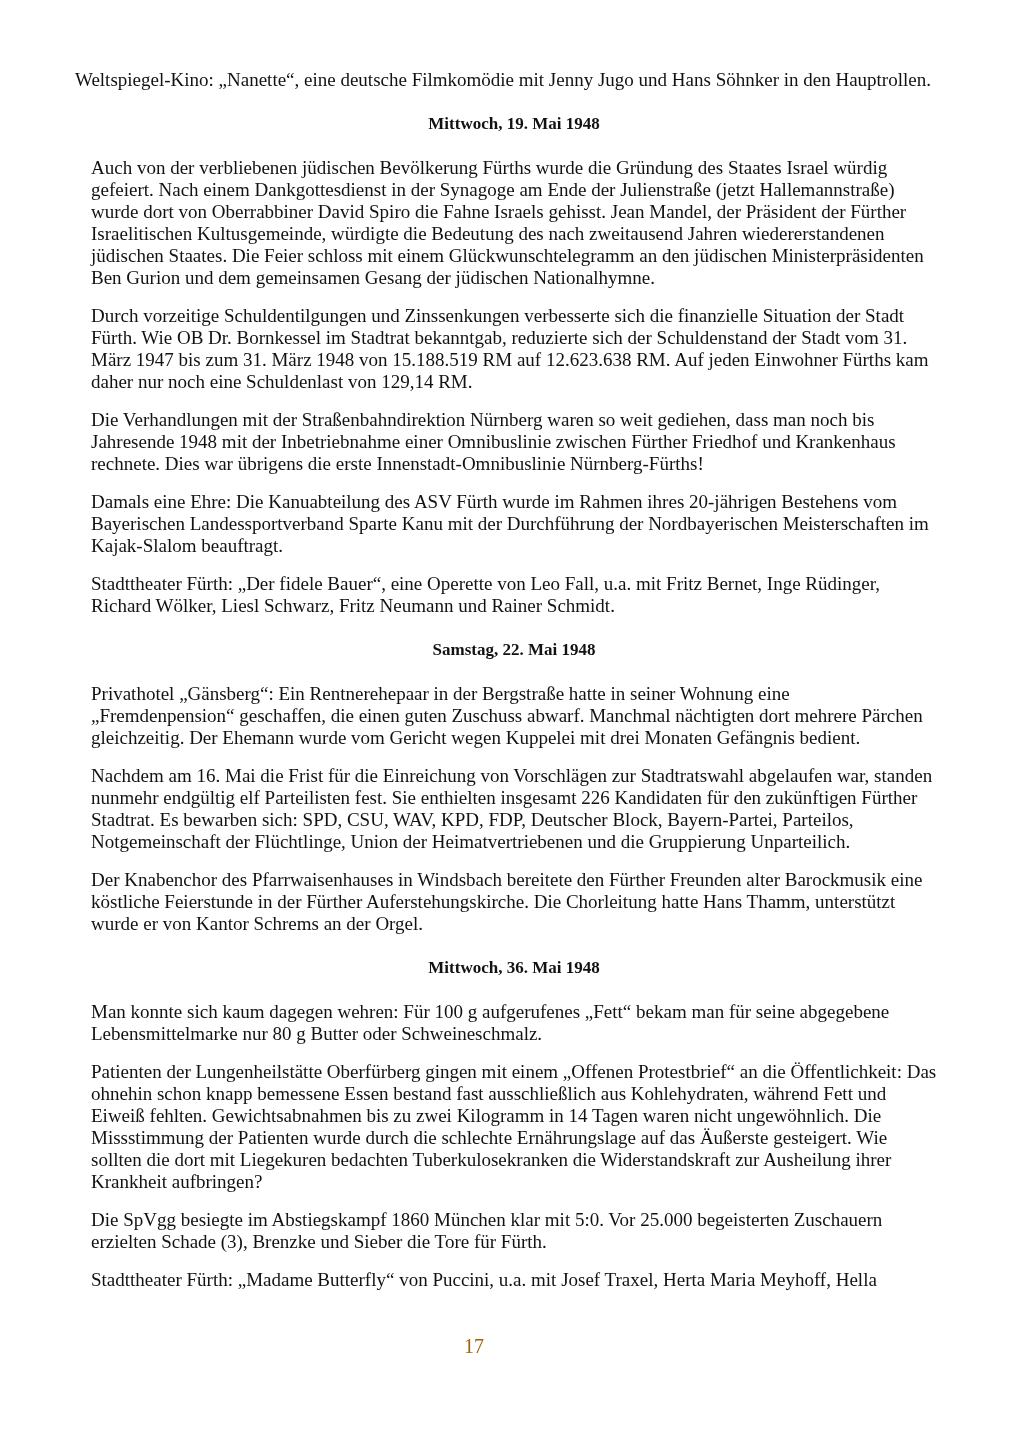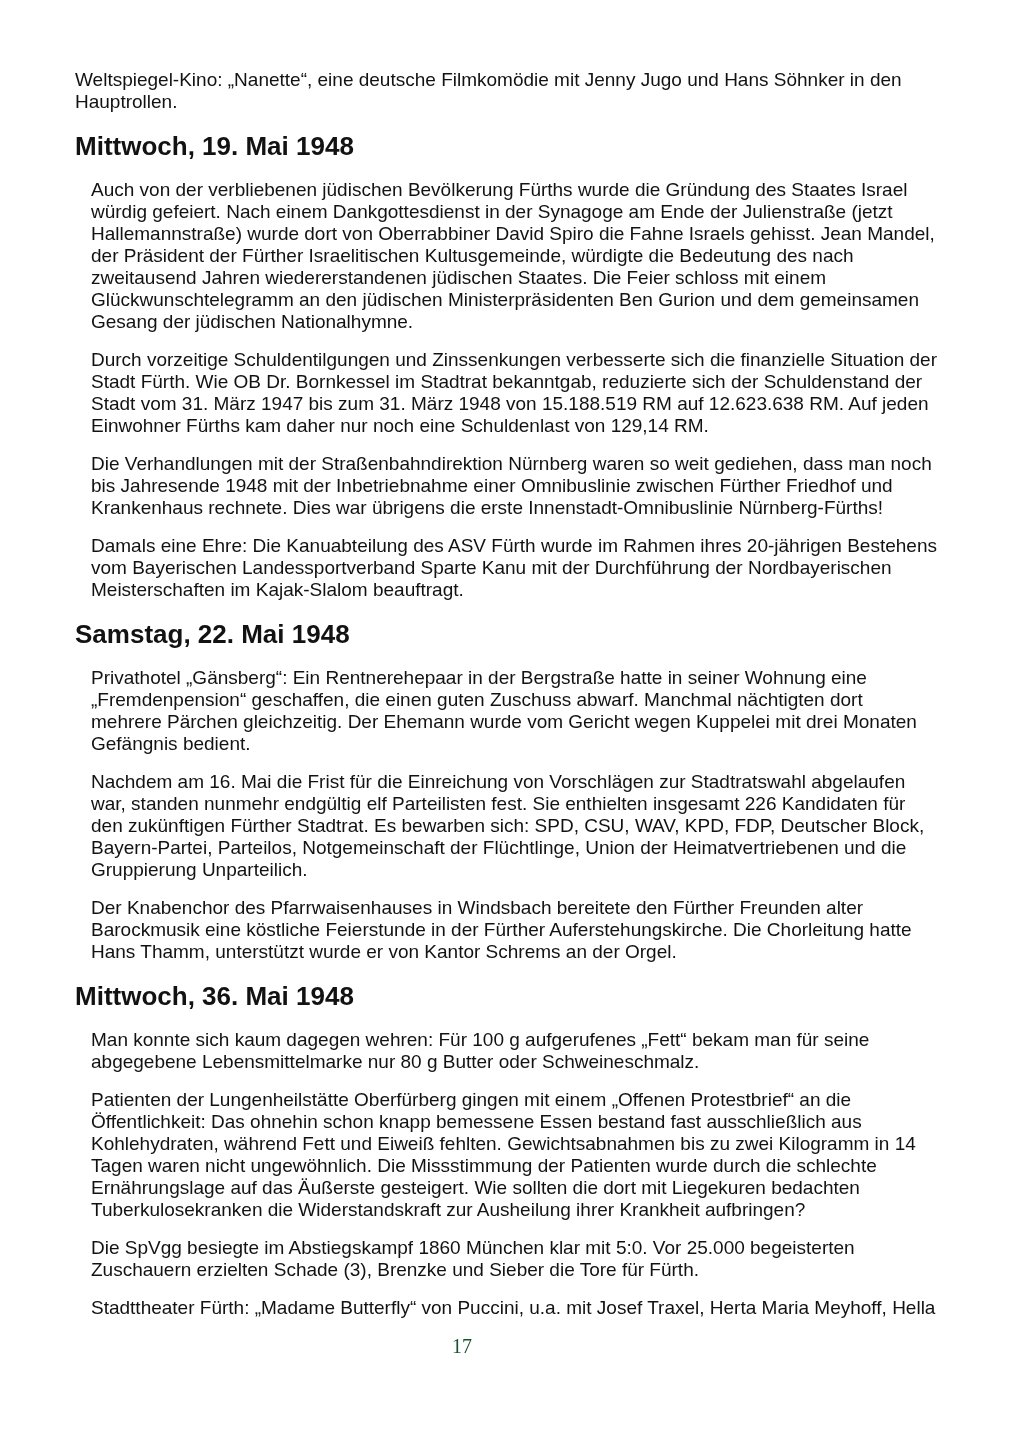--- a/index.html
+++ b/index.html
@@ -17,61 +17,64 @@
     color: #121212;
   }
   .content {
     position: absolute;
     left: 75px;
     top: 69px;
     width: 878px;
     font-size: 19px;
     line-height: 22px;
     text-align: left;
+    font-family: Liberation Serif, serif;
   }
   .content p {
     margin: 16px;
     padding: 0;
   }
   .content p.intro {
     margin: 0;
   }
   .content h2 {
-    font-size: 26px;
+    font-size: 17px;
     line-height: 22px;
     font-weight: bold;
     margin: 22px 0;
     padding: 0;
+    text-align: center;
   }
   .footer {
     position: absolute;
     top: 1334px;
-    left: 0;
+    left: 12px;
     width: 924px;
     text-align: center;
     font-family: "Liberation Serif", serif;
     font-size: 20px;
     line-height: 24px;
-    color: #14532d;
+    color: #a16207;
   }
 </style>
 </head>
 <body>
 
 <div class="page">
   <div class="content">
 
     <p class="intro">Weltspiegel-Kino: „Nanette“, eine deutsche Filmkomödie mit Jenny Jugo und Hans Söhnker in den Hauptrollen.</p>
 
     <section>
       <h2>Mittwoch, 19. Mai 1948</h2>
       <p>Auch von der verbliebenen jüdischen Bevölkerung Fürths wurde die Gründung des Staates Israel würdig gefeiert. Nach einem Dankgottesdienst in der Synagoge am Ende der Julienstraße (jetzt Hallemannstraße) wurde dort von Oberrabbiner David Spiro die Fahne Israels gehisst. Jean Mandel, der Präsident der Fürther Israelitischen Kultusgemeinde, würdigte die Bedeutung des nach zweitausend Jahren wiedererstandenen jüdischen Staates. Die Feier schloss mit einem Glückwunschtelegramm an den jüdischen Ministerpräsidenten Ben Gurion und dem gemeinsamen Gesang der jüdischen Nationalhymne.</p>
       <p>Durch vorzeitige Schuldentilgungen und Zinssenkungen verbesserte sich die finanzielle Situation der Stadt Fürth. Wie OB Dr. Bornkessel im Stadtrat bekanntgab, reduzierte sich der Schuldenstand der Stadt vom 31. März 1947 bis zum 31. März 1948 von 15.188.519 RM auf 12.623.638 RM. Auf jeden Einwohner Fürths kam daher nur noch eine Schuldenlast von 129,14 RM.</p>
       <p>Die Verhandlungen mit der Straßenbahndirektion Nürnberg waren so weit gediehen, dass man noch bis Jahresende 1948 mit der Inbetriebnahme einer Omnibuslinie zwischen Fürther Friedhof und Krankenhaus rechnete. Dies war übrigens die erste Innenstadt-Omnibuslinie Nürnberg-Fürths!</p>
       <p>Damals eine Ehre: Die Kanuabteilung des ASV Fürth wurde im Rahmen ihres 20-jährigen Bestehens vom Bayerischen Landessportverband Sparte Kanu mit der Durchführung der Nordbayerischen Meisterschaften im Kajak-Slalom beauftragt.</p>
+      <p>Stadttheater Fürth: „Der fidele Bauer“, eine Operette von Leo Fall, u.a. mit Fritz Bernet, Inge Rüdinger, Richard Wölker, Liesl Schwarz, Fritz Neumann und Rainer Schmidt.</p>
     </section>
 
     <section>
       <h2>Samstag, 22. Mai 1948</h2>
       <p>Privathotel „Gänsberg“: Ein Rentnerehepaar in der Bergstraße hatte in seiner Wohnung eine „Fremdenpension“ geschaffen, die einen guten Zuschuss abwarf. Manchmal nächtigten dort mehrere Pärchen gleichzeitig. Der Ehemann wurde vom Gericht wegen Kuppelei mit drei Monaten Gefängnis bedient.</p>
       <p>Nachdem am 16. Mai die Frist für die Einreichung von Vorschlägen zur Stadtratswahl abgelaufen war, standen nunmehr endgültig elf Parteilisten fest. Sie enthielten insgesamt 226 Kandidaten für den zukünftigen Fürther Stadtrat. Es bewarben sich: SPD, CSU, WAV, KPD, FDP, Deutscher Block, Bayern-Partei, Parteilos, Notgemeinschaft der Flüchtlinge, Union der Heimatvertriebenen und die Gruppierung Unparteilich.</p>
       <p>Der Knabenchor des Pfarrwaisenhauses in Windsbach bereitete den Fürther Freunden alter Barockmusik eine köstliche Feierstunde in der Fürther Auferstehungskirche. Die Chorleitung hatte Hans Thamm, unterstützt wurde er von Kantor Schrems an der Orgel.</p>
     </section>
 
     <section>

